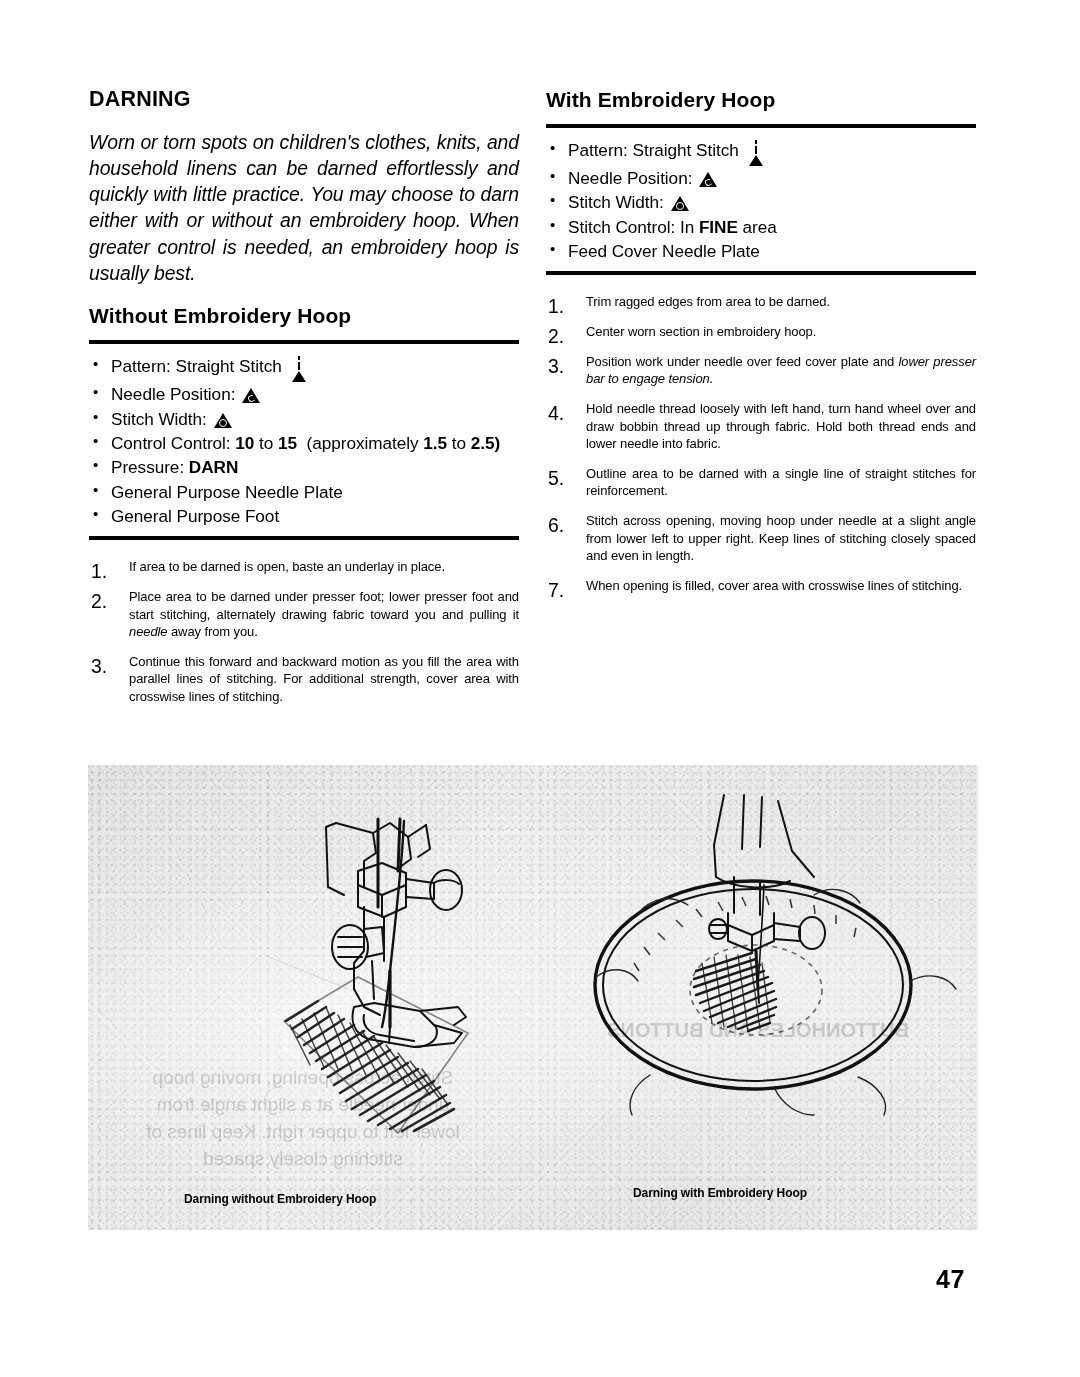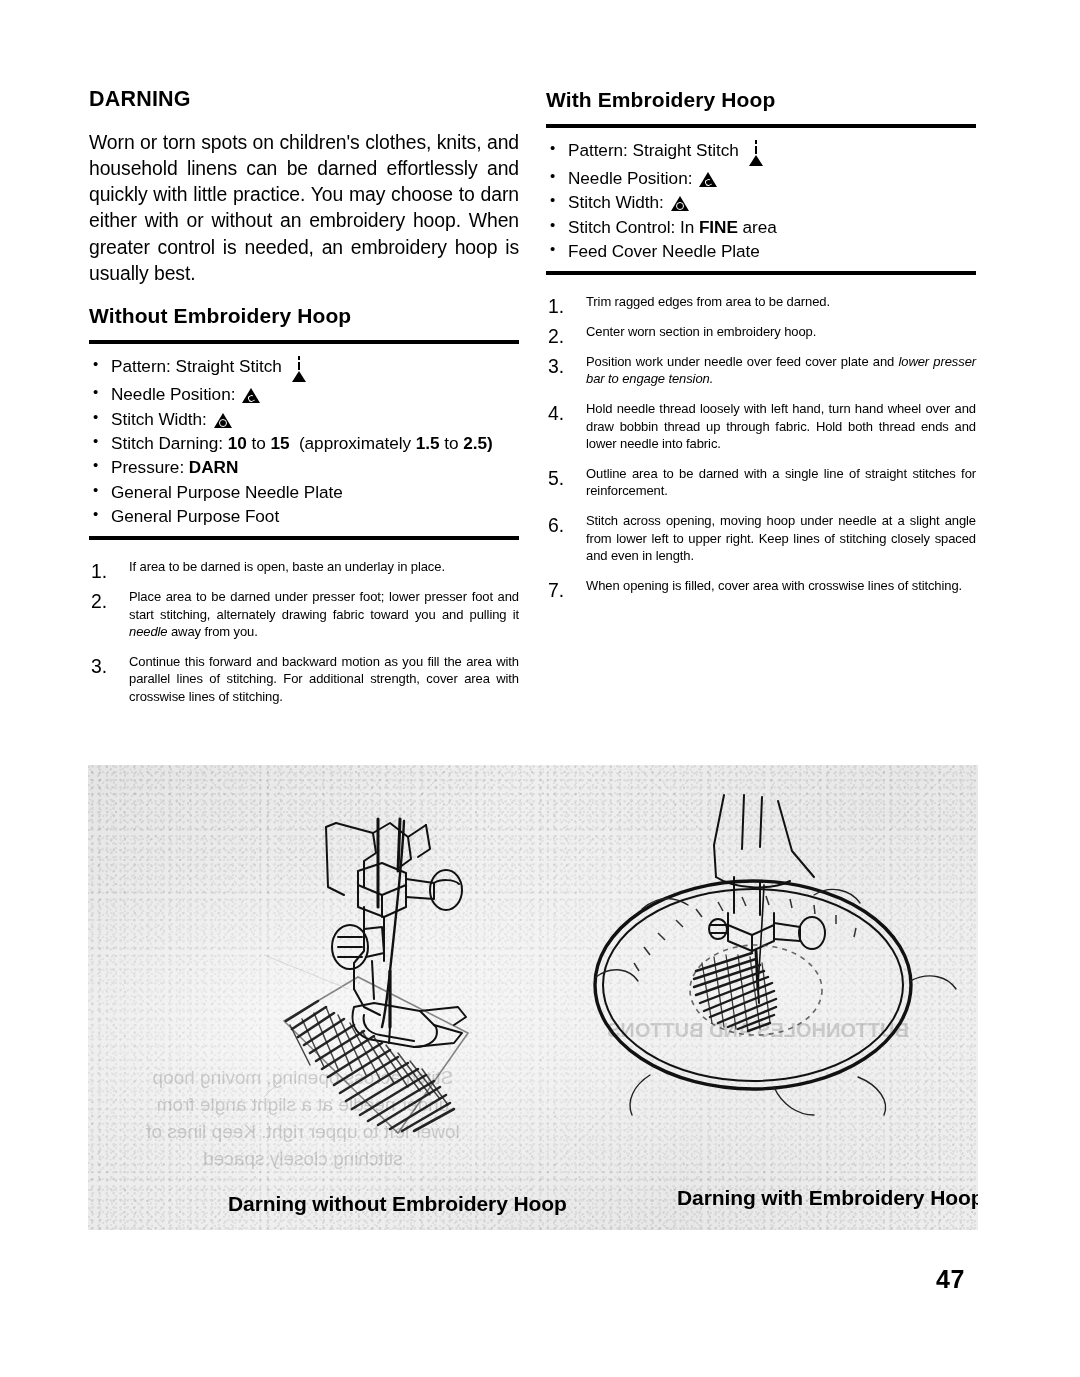--- a/index.html
+++ b/index.html
@@ -47,20 +47,21 @@
     margin: 18px 0 0 0;
     line-height: 1.15;
   }
 
   p.intro {
     font-size: 19.4px;
     line-height: 1.355;
     text-align: justify;
     margin: 0;
     letter-spacing: -0.1px;
+    font-style: italic;
   }
 
   
   .rule {
     height: 4px;
     background: #000;
     margin: 0;
   }
   .rule-top    { margin-top: 12px; }
   .rule-bottom { margin-top: 8px; }
@@ -256,25 +257,24 @@
     pointer-events: none;
     user-select: none;
   }
 
   .fig { position: absolute; }
   .fig-left  { left: 80px;  top: 10px;  width: 420px; height: 400px; }
   .fig-right { left: 450px; top: 20px;  width: 430px; height: 390px; }
 
   .caption {
     position: absolute;
-    font-size: 21px;
+    font-size: 12px;
     font-weight: bold;
     letter-spacing: -0.1px;
     white-space: nowrap;
-    margin-left: 44px;
   }
   .caption-left  { left: 96px;  top: 427px; }
   .caption-right { left: 545px; top: 421px; }
 
   
   .page-number {
     position: absolute;
     left: 920px;
     top: 1265px;
     font-size: 25px;
@@ -298,21 +298,21 @@
     <div class="rule rule-top"></div>
 
     <ul class="specs">
 
       <li><span>Pattern: Straight Stitch</span><span class="sym sym-straight-stitch"><span class="seg s1"></span><span class="seg s2"></span><span class="tri"></span></span></li>
 
       <li><span>Needle Position:</span>&nbsp;<span class="sym sym-tri sym-needle-position"><span class="body"></span><span class="mark"></span></span></li>
 
       <li><span>Stitch Width:</span>&nbsp;<span class="sym sym-tri sym-stitch-width"><span class="body"></span><span class="mark"></span><span class="dot"></span></span></li>
 
-      <li><span>Stitch Darning:</span> <span class="b">10</span> <span>to</span> <span class="b">15</span>&nbsp; <span>(approximately</span> <span class="b">1.5</span> <span>to</span> <span class="b">2.5)</span></li>
+      <li><span>Control Control:</span> <span class="b">10</span> <span>to</span> <span class="b">15</span>&nbsp; <span>(approximately</span> <span class="b">1.5</span> <span>to</span> <span class="b">2.5)</span></li>
 
       <li><span>Pressure:</span> <span class="b">DARN</span></li>
 
       <li><span>General Purpose Needle Plate</span></li>
 
       <li><span>General Purpose Foot</span></li>
 
     </ul>
 
     <div class="rule rule-bottom"></div>

